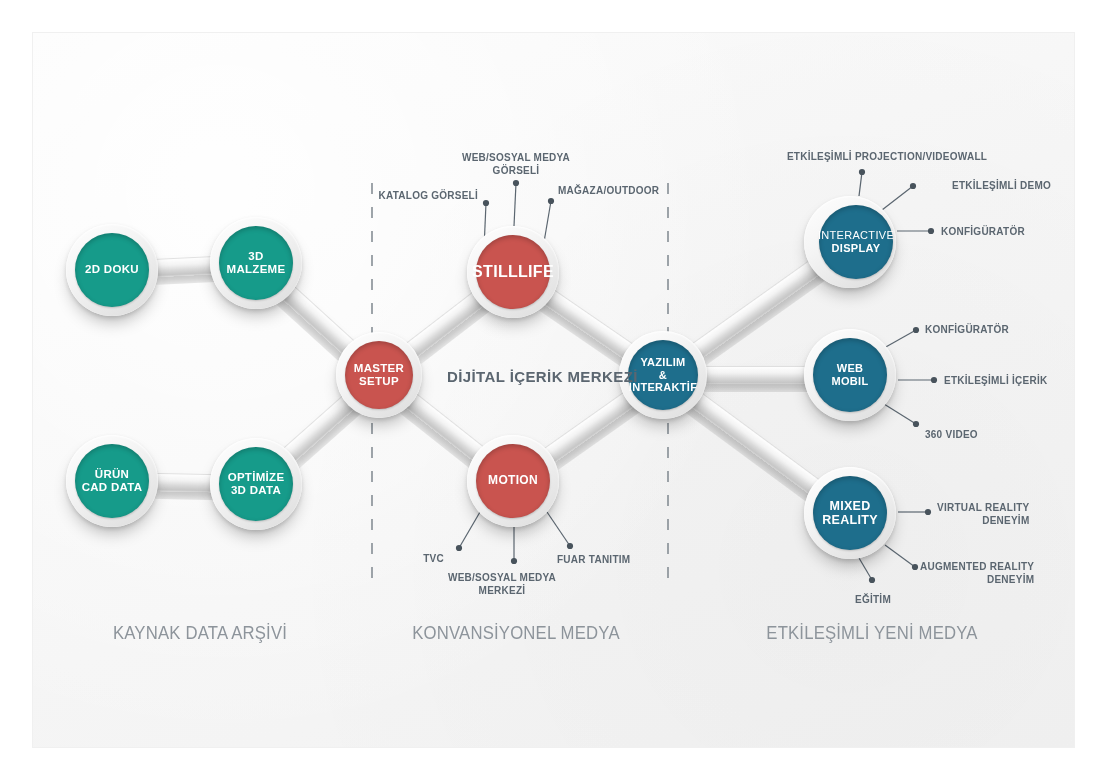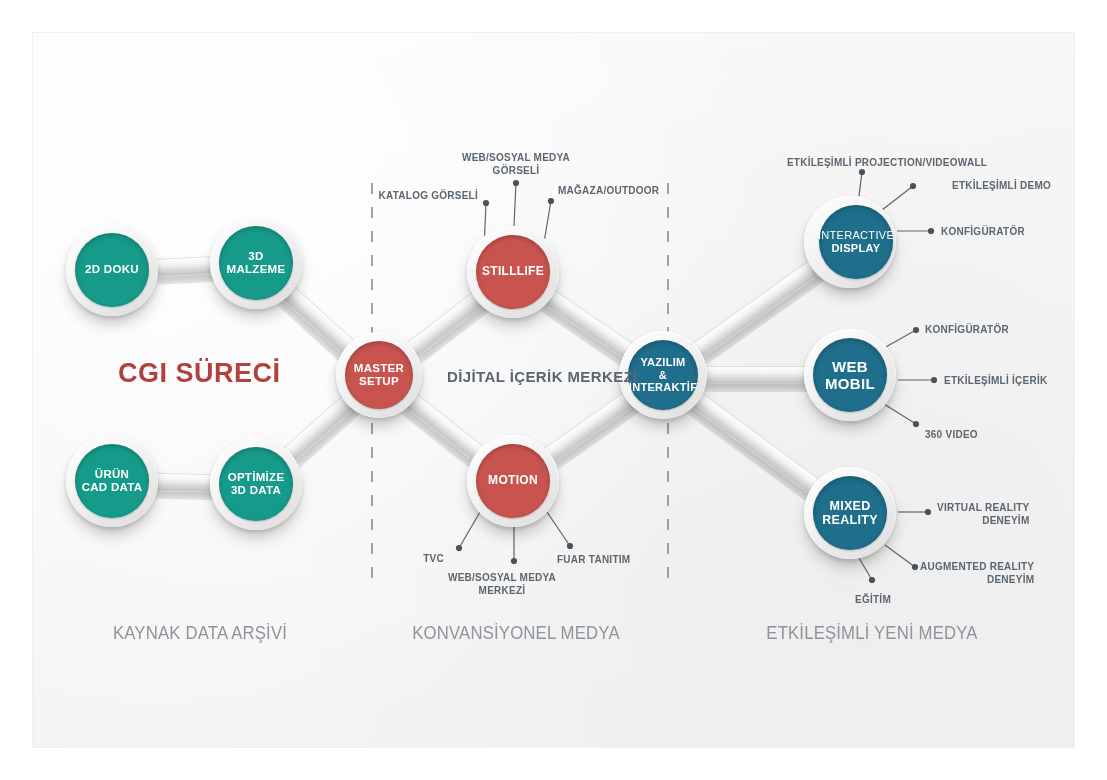--- a/index.html
+++ b/index.html
@@ -170,21 +170,21 @@
       </div>
       <div class="node" style="left: 336px; top: 332px; height: 86px; width: 86px;">
         <div class="disc" style="height: 68px; width: 68px; background: rgb(201, 84, 79); font-size: 11.5px;">
           <div>
             <span class="lbl-bold">MASTER</span>
             <span class="lbl-bold">SETUP</span>
           </div>
         </div>
       </div>
       <div class="node" style="left: 467px; top: 226px; height: 92px; width: 92px;">
-        <div class="disc" style="height: 74px; width: 74px; background: rgb(201, 84, 79); font-size: 12px;">
+        <div class="disc" style="height: 74px; width: 74px; background: rgb(201, 84, 79); font-size: 16px;">
           <div>
             <span class="lbl-bold">STILLLIFE</span>
           </div>
         </div>
       </div>
       <div class="node" style="left: 467px; top: 435px; height: 92px; width: 92px;">
         <div class="disc" style="height: 74px; width: 74px; background: rgb(201, 84, 79); font-size: 12px;">
           <div>
             <span class="lbl-bold">MOTION</span>
           </div>
@@ -201,21 +201,21 @@
       </div>
       <div class="node" style="left: 804px; top: 196px; height: 92px; width: 92px;">
         <div class="disc" style="height: 74px; width: 74px; background: rgb(30, 110, 140); font-size: 11px; margin-left: 12px;">
           <div>
             <span class="lbl-reg">INTERACTIVE</span>
             <span class="lbl-bold">DISPLAY</span>
           </div>
         </div>
       </div>
       <div class="node" style="left: 804px; top: 329px; height: 92px; width: 92px;">
-        <div class="disc" style="height: 74px; width: 74px; background: rgb(30, 110, 140); font-size: 15px;">
+        <div class="disc" style="height: 74px; width: 74px; background: rgb(30, 110, 140); font-size: 11px;">
           <div>
             <span class="lbl-bold">WEB</span>
             <span class="lbl-bold">MOBIL</span>
           </div>
         </div>
       </div>
       <div class="node" style="left: 804px; top: 467px; height: 92px; width: 92px;">
         <div class="disc" style="height: 74px; width: 74px; background: rgb(30, 110, 140); font-size: 12.5px;">
           <div>
             <span class="lbl-bold">MIXED</span>
@@ -238,21 +238,21 @@
       <div class="leaf r" style="left: 444px; top: 553px;">
         <div>TVC</div>
       </div>
       <div class="leaf c" style="left: 502px; top: 572px;">
         <div>WEB/SOSYAL MEDYA</div>
         <div>MERKEZİ</div>
       </div>
       <div class="leaf l" style="left: 557px; top: 554px;">
         <div>FUAR TANITIM</div>
       </div>
-      <div class="leaf c" style="left: 887px; top: 157px;">
+      <div class="leaf c" style="left: 887px; top: 151px;">
         <div>ETKİLEŞİMLİ PROJECTION/VIDEOWALL</div>
       </div>
       <div class="leaf l" style="left: 924px; top: 180px; margin-left: 28px;">
         <div>ETKİLEŞİMLİ DEMO</div>
       </div>
       <div class="leaf l" style="left: 941px; top: 226px;">
         <div>KONFİGÜRATÖR</div>
       </div>
       <div class="leaf l" style="left: 925px; top: 324px;">
         <div>KONFİGÜRATÖR</div>
@@ -269,21 +269,20 @@
       </div>
       <div class="leaf l" style="left: 920px; top: 561px;">
         <div>AUGMENTED REALITY</div>
         <div>DENEYİM</div>
       </div>
       <div class="leaf c" style="left: 873px; top: 594px;">
         <div>EĞİTİM</div>
       </div>
     </div>
 
-  <div class="cgi">CGI SÜRECİ</div>
   <div class="dicm">DİJİTAL İÇERİK MERKEZİ</div>
 
   <div id="sections">
       <div class="section-cap" style="left: 200px; top: 622px;">KAYNAK DATA ARŞİVİ</div>
       <div class="section-cap" style="left: 516px; top: 622px;">KONVANSİYONEL MEDYA</div>
       <div class="section-cap" style="left: 872px; top: 622px;">ETKİLEŞİMLİ YENİ MEDYA</div>
     </div>
 </div>
 
 </body></html>

